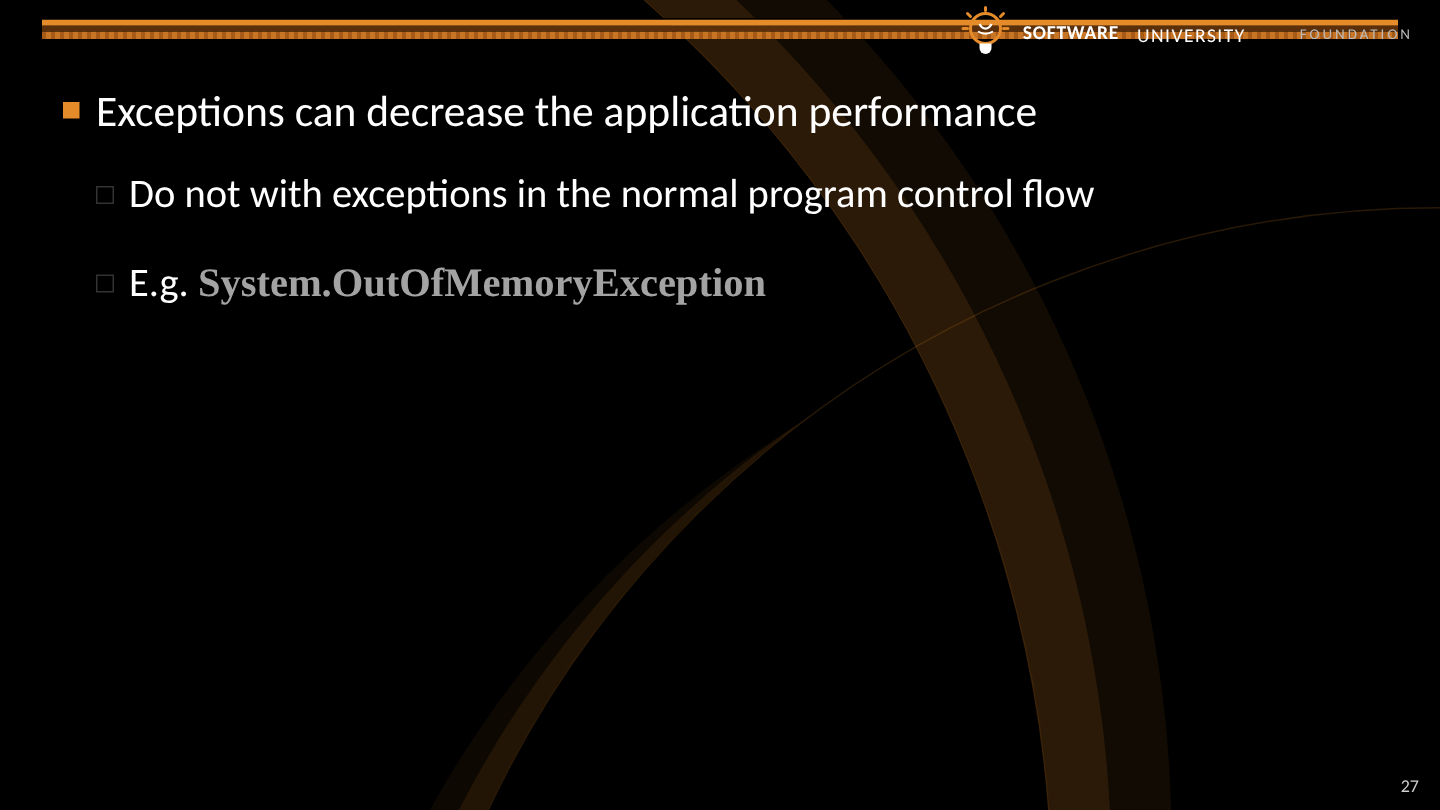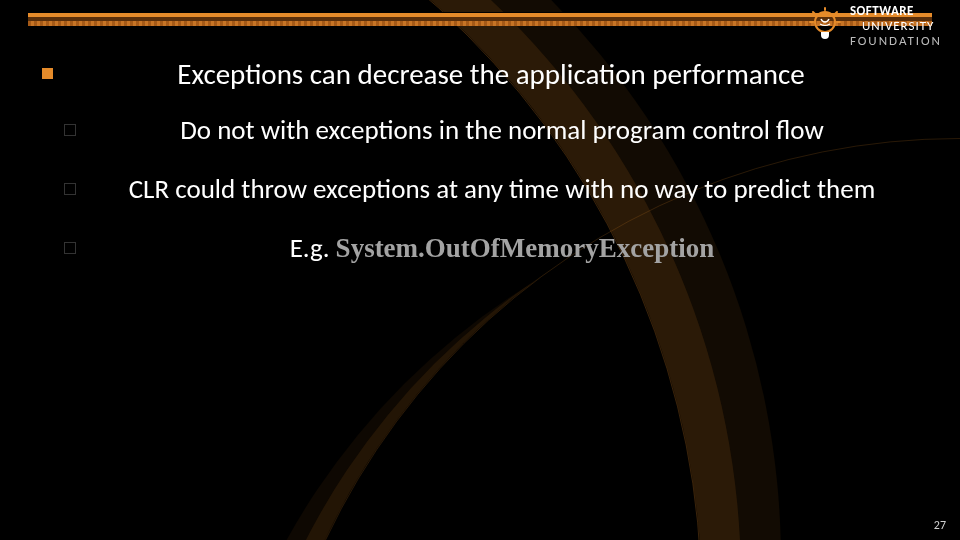--- a/index.html
+++ b/index.html
@@ -64,37 +64,36 @@
   }
   .logo {
     position: absolute;
     top: 4px; right: 18px;
     display: flex;
     align-items: center;
     gap: 8px;
     color: #fff;
   }
   .logo svg { display:block; }
-  .logo-text { display:flex; flex-direction:column; line-height:1; }
+  .logo-text { display:flex; flex-direction:row; line-height:1; }
   .logo-text .l1 { font-size:13px; font-weight:700; letter-spacing:0.5px; }
   .logo-text .l2 { font-size:13px; font-weight:300; letter-spacing:1px; margin-top:2px;padding-left:12px; }
-  .logo-text .l3 { font-size:13px; letter-spacing:2px; color:#bbb; margin-top:2px; }
+  .logo-text .l3 { font-size:10px; letter-spacing:2px; color:#bbb; margin-top:2px;margin-left:36px; }
 
   .content {
     position: relative;
     padding: 24px 42px 0 42px;
   }
   ul.lvl1 { list-style:none; }
   ul.lvl1 > li {
     position: relative;
     padding-left: 22px;
     font-size: 29px;
     line-height: 1.25;
     margin-bottom: 26px;
-    text-align: center;
   }
   ul.lvl1 > li::before {
     content: "";
     position: absolute;
     left: 0; top: 12px;
     width: 11px; height: 11px;
     background: #e58b2a;
   }
   ul.lvl2 { list-style:none; margin-top: 20px; }
   ul.lvl2 > li {
@@ -151,21 +150,20 @@
 
   <div class="title-stripe"></div>
 </div>
 
 <div class="content">
   <ul class="lvl1">
     <li>
       <span>Exceptions can decrease the application performance</span>
       <ul class="lvl2">
         <li>Do not with exceptions in the normal program control flow</li>
-        <li>CLR could throw exceptions at any time with no way to predict them</li>
         <li>
           <span>E.g. </span><span class="code">System.OutOfMemoryException</span>
         </li>
       </ul>
     </li>
   </ul>
 </div>
 
 <div class="page-num">27</div>
 

